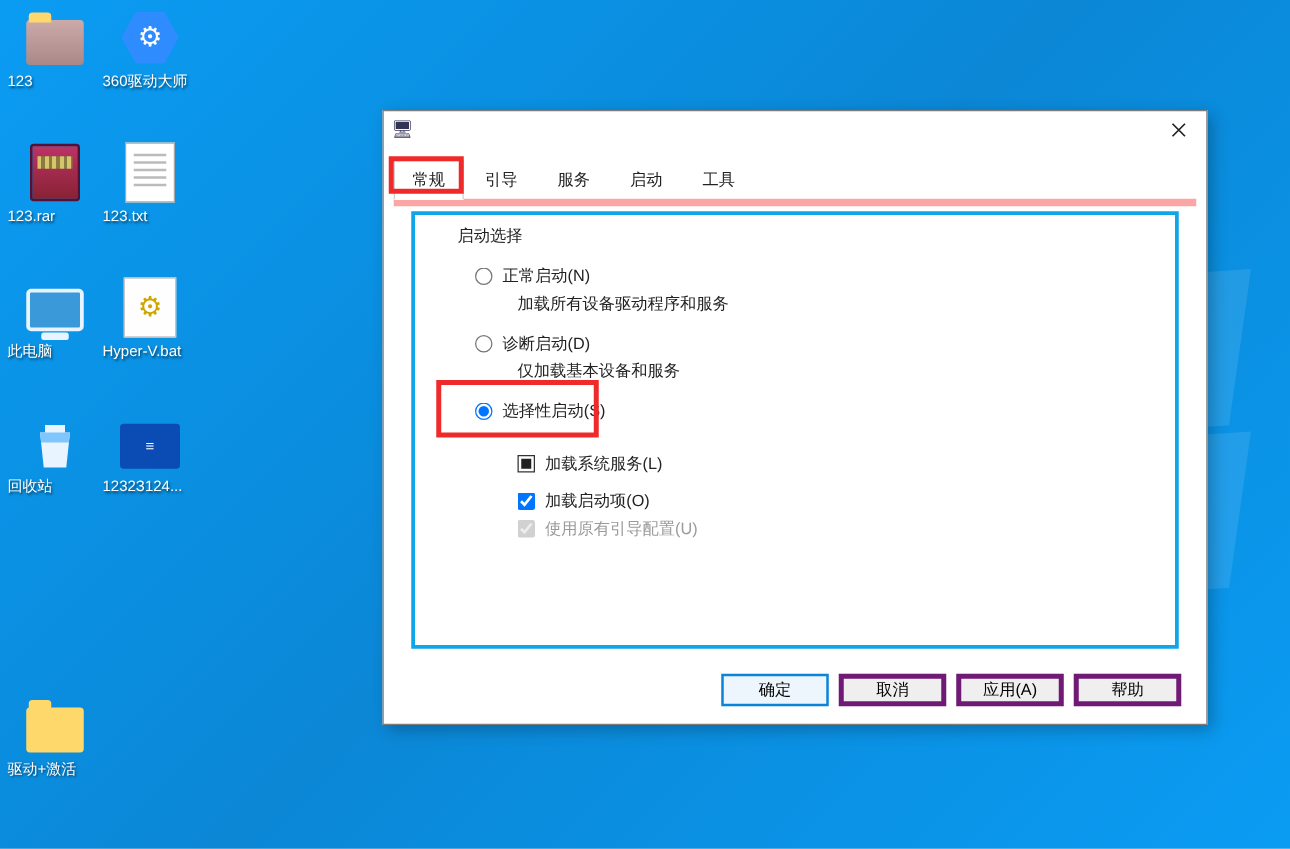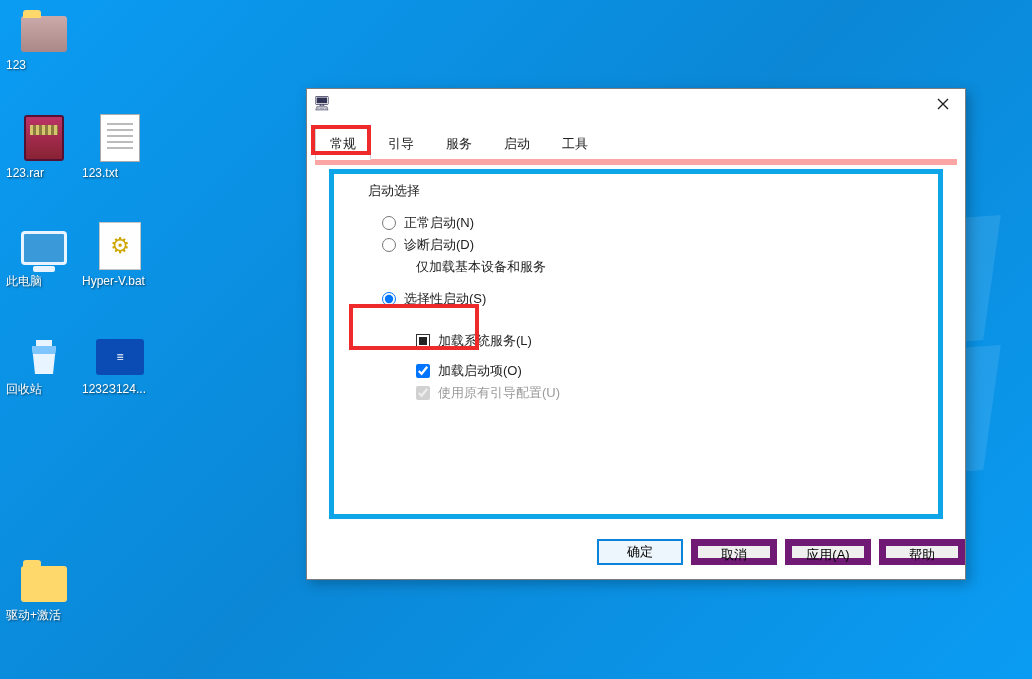--- a/index.html
+++ b/index.html
@@ -73,65 +73,71 @@
   padding: 6px 14px 6px; font-size: 13px; color: #222; cursor: pointer;
   border: 1px solid transparent; border-bottom: none; position: relative; top: 1px;
   margin-right: 2px;
 }
 .tab.active { background: #fff; border-color: #cfcfcf; border-bottom: 1px solid #fff; }
 
 .highlight-box { border: 4px solid #ef2a2a; position: absolute; pointer-events: none; }
 
 .panel {
   position: absolute; left: 22px; right: 22px; top: 80px; bottom: 60px;
-  border: 5px solid #0ea5e9;
+  border: 3px solid #0ea5e9;
 }
 .fieldset {
   position: relative; margin: 18px 18px 0; padding: 18px 18px 8px;
 }
 .fieldset .legend {
   position: absolute; top: -10px; left: 10px; background: #fff; padding: 0 6px;
   font-size: 13px; color: #222;
 }
 .optline { display: flex; align-items: center; margin: 4px 0 4px 12px; font-size: 13px; color: #222; }
 .optline.sub { margin-left: 46px; color: #222; }
 .optline.sub.disabled { color: #9a9a9a; }
 .optline.desc { margin-left: 46px; font-size: 13px; color: #222; margin-top: 4px; margin-bottom: 14px; }
 .optline input[type=radio], .optline input[type=checkbox] { margin-right: 8px; width: 14px; height: 14px; }
 .mixedcheck {
   width: 14px; height: 14px; border: 1px solid #333; margin-right: 8px;
   display: inline-flex; align-items: center; justify-content: center;
 }
 .mixedcheck::after { content: ""; width: 8px; height: 8px; background: #222; }
 
 .btnrow {
-  position: absolute; right: 0; bottom: 14px; display: flex; gap: 8px; padding-left: 48px;
+  position: absolute; right: 20px; bottom: 14px; display: flex; gap: 8px; padding-left: 48px;
 }
 .btn {
   width: 86px; height: 26px; font-size: 13px; background: #efefef;
-  border: 7px solid #701a75; cursor: pointer;
+  border: 4px solid #701a75; cursor: pointer;
 }
 .btn.default { border: 2px solid #0a84d8; background: #eef6fd; }
 </style>
 </head>
 <body>
 
 <div class="win-light">
   <div class="a"></div>
     <div class="b"></div>
     <div class="c"></div>
     <div class="d"></div>
 </div>
 
 <div class="desktop">
   <div class="dicon" style="left:6px; top:6px">
     <div class="glyph">
         <div class="folder-shape folder-img"></div>
       </div>
     <div class="label">123</div>
+  </div>
+  <div class="dicon" style="left:82px; top:6px">
+    <div class="glyph">
+        <div class="hex-shape"></div>
+      </div>
+    <div class="label">360驱动大师</div>
   </div>
   <div class="dicon" style="left:6px; top:114px">
     <div class="glyph">
         <div class="rar-shape"></div>
       </div>
     <div class="label">123.rar</div>
   </div>
   <div class="dicon" style="left:82px; top:114px">
     <div class="glyph">
         <div class="txt-shape"></div>
@@ -197,20 +203,21 @@
   <div class="highlight-box" style="left:4px; top:36px; width:60px; height:30px"></div>
 
   <div class="panel">
     <div class="fieldset">
       <div class="legend">启动选择</div>
 
       <label class="optline">
         <input type="radio" name="startup" style="">
           <span>正常启动(N)</span>
       </label>
+      <div class="optline desc">加载所有设备驱动程序和服务</div>
 
       <label class="optline">
         <input type="radio" name="startup" style="">
           <span>诊断启动(D)</span>
       </label>
       <div class="optline desc">仅加载基本设备和服务</div>
 
       <label class="optline" style="margin-top:14px">
         <input type="radio" name="startup" checked="" style="">
           <span>选择性启动(S)</span>

